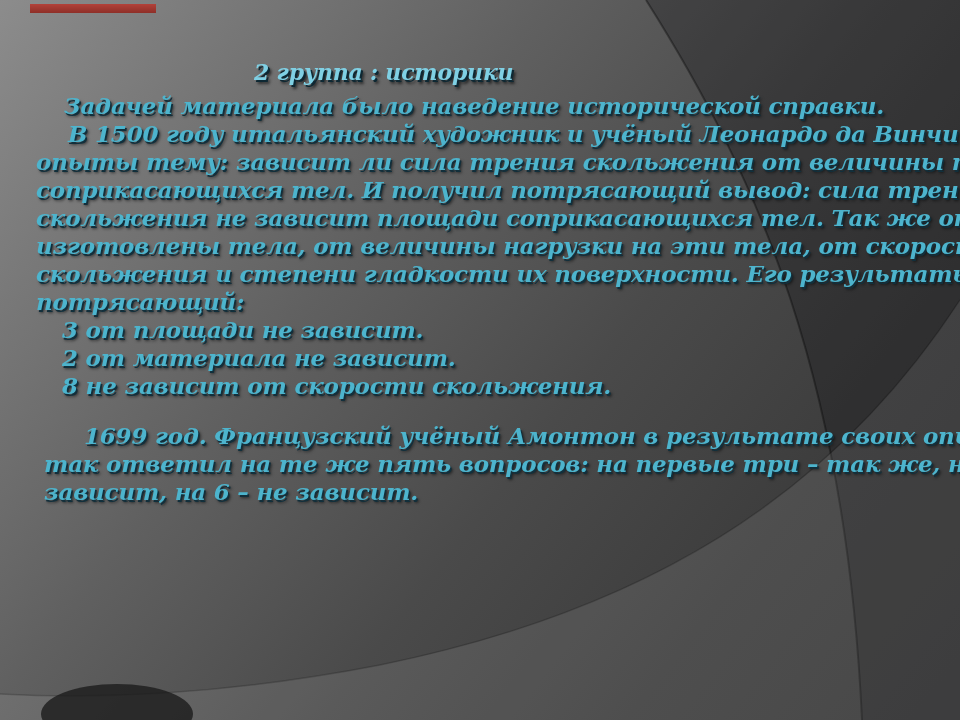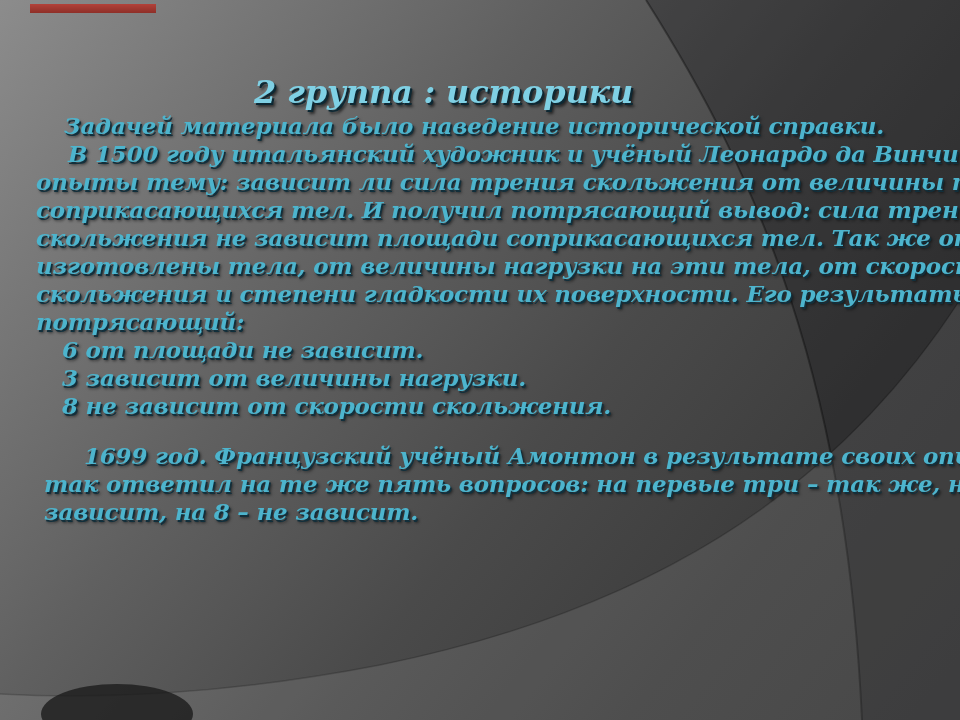--- a/index.html
+++ b/index.html
@@ -18,25 +18,24 @@
   .textbox{
     position:absolute;left:36px;top:52px;width:900px;
     font-style:italic;font-weight:bold;
     color:#4db4cd;
     font-size:23px;line-height:28px;
     letter-spacing:-0.2px;
     text-shadow:1.5px 1.5px 0 #122f3b, 2.5px 3px 3px rgba(0,0,0,.55);
   }
   .line{white-space:nowrap;}
   .title-line{
-    font-size:32px;line-height:40px;
+    font-size:22px;line-height:40px;
     padding-left:218px;
     color:#7fd0e4;
     text-shadow:2px 2px 0 #0e2833, 3.5px 3.5px 3px rgba(0,0,0,.6);
-    margin-top:20px;
   }
   .ind-intro{padding-left:28px;}
   .ind-first{padding-left:32px;}
   .ind-list{padding-left:26px;}
   .ind-am0{padding-left:48px;}
   .ind-am{padding-left:8px;}
   .spacer{height:22px;}
 </style>
 </head>
 <body>
@@ -65,27 +64,27 @@
       <div class="line ind-first">В 1500 году итальянский художник и учёный Леонардо да Винчи проводил</div>
       <div class="line">опыты тему: зависит ли сила трения скольжения от величины площади</div>
       <div class="line">соприкасающихся тел. И получил потрясающий вывод: сила трения</div>
       <div class="line">скольжения не зависит площади соприкасающихся тел. Так же он</div>
       <div class="line">изготовлены тела, от величины нагрузки на эти тела, от скорости</div>
       <div class="line">скольжения и степени гладкости их поверхности. Его результаты были</div>
       <div class="line">потрясающий:</div>
     </div>
 
     <div>
-      <div class="line ind-list">6 от площади не зависит.</div>
-      <div class="line ind-list">3 зависит от величины нагрузки.</div>
+      <div class="line ind-list">3 от площади не зависит.</div>
+      <div class="line ind-list">2 от материала не зависит.</div>
       <div class="line ind-list">8 не зависит от скорости скольжения.</div>
     </div>
 
     <div class="spacer"></div>
 
     <div>
       <div class="line ind-am0">1699 год. Французский учёный Амонтон в результате своих опытов</div>
       <div class="line ind-am">так ответил на те же пять вопросов: на первые три – так же, на 4 –</div>
-      <div class="line ind-am">зависит, на  8 – не зависит.</div>
+      <div class="line ind-am">зависит, на  6 – не зависит.</div>
     </div>
   </div>
 
 </div>
 
 </body></html>

